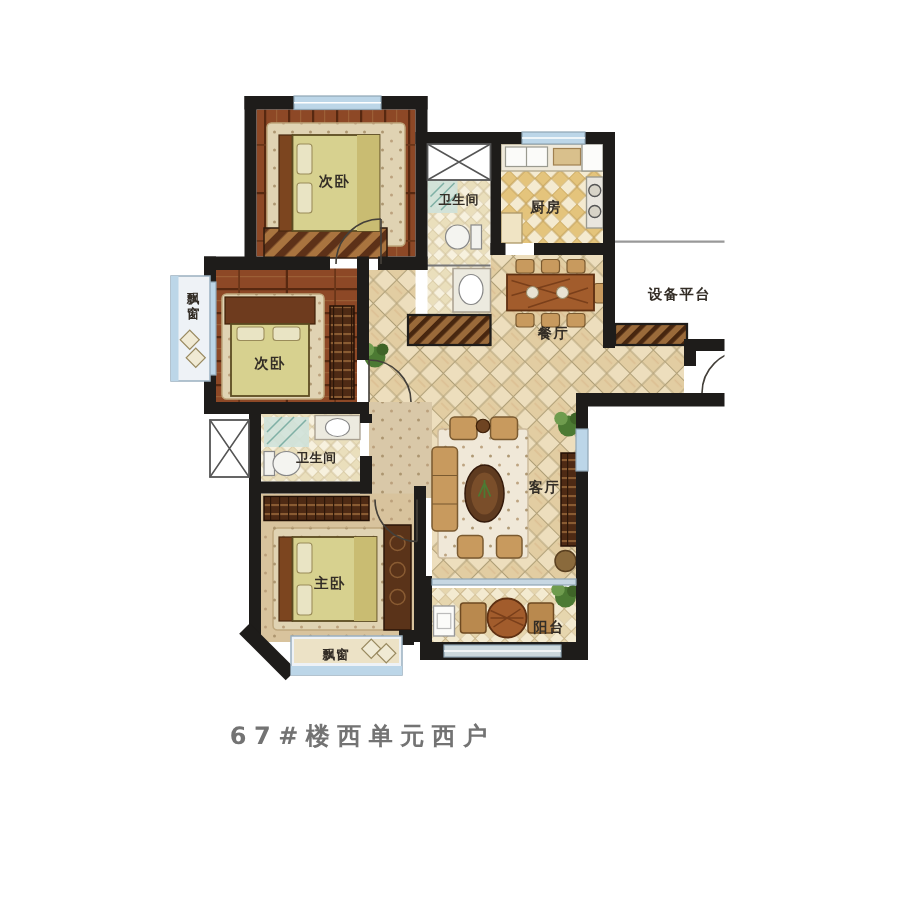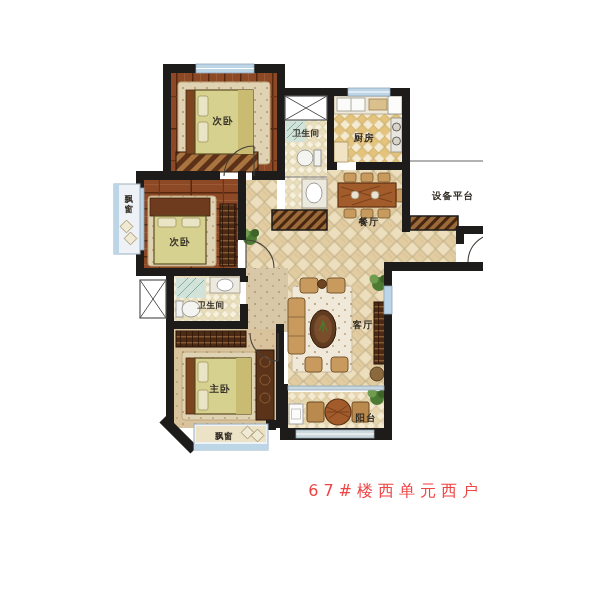--- a/index.html
+++ b/index.html
@@ -1,22 +1,22 @@
 <!DOCTYPE html>
 <html><head>
 <meta charset="utf-8">
 <style>
   html,body{margin:0;padding:0;background:#fff;}
   #stage{position:relative;width:483px;height:600px;background:#ffffff;overflow:hidden;
          font-family:"DejaVu Sans",sans-serif;}
   #planSvg{position:absolute;left:0;top:0;}
   .roomLabel{font-size:9.5px;font-weight:bold;fill:#332d26;letter-spacing:1px;}
   .smallLabel{font-size:8.5px;font-weight:bold;fill:#332d26;letter-spacing:0.5px;}
-  .caption{position:absolute;left:0;right:0;text-align:right;color:#ef4444;
-           font-weight:400;}
+  .caption{position:absolute;left:0;right:0;text-align:center;color:#737373;
+           font-weight:700;}
   #cap1{top:481px;font-size:16px;letter-spacing:5px;}
   #cap2{top:516px;font-size:16px;letter-spacing:2.5px;}
 </style>
 </head>
 <body>
 
 <div id="stage">
 <svg id="planSvg" width="600" height="600" viewBox="0 0 600 600">
   <defs>
     <pattern id="pWood" width="16" height="64" patternUnits="userSpaceOnUse">

